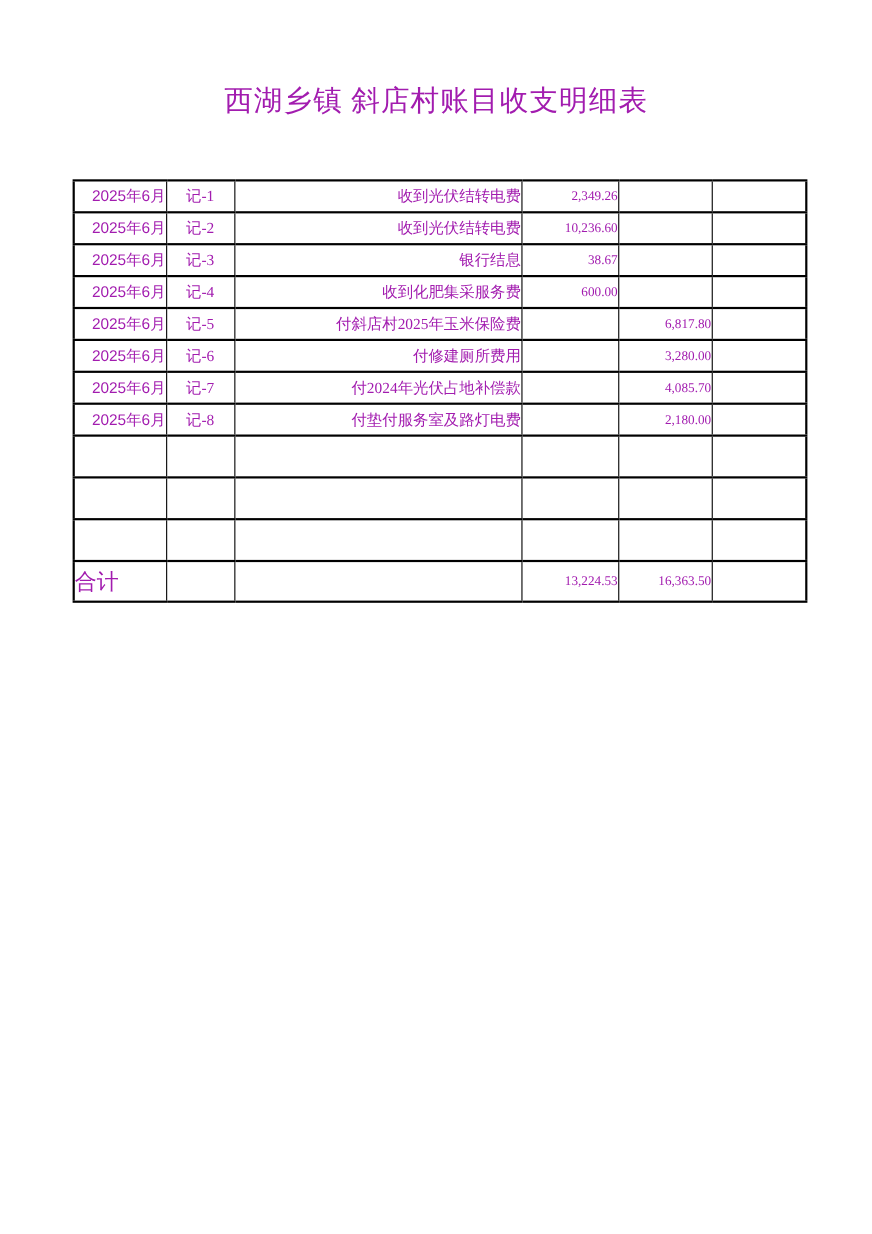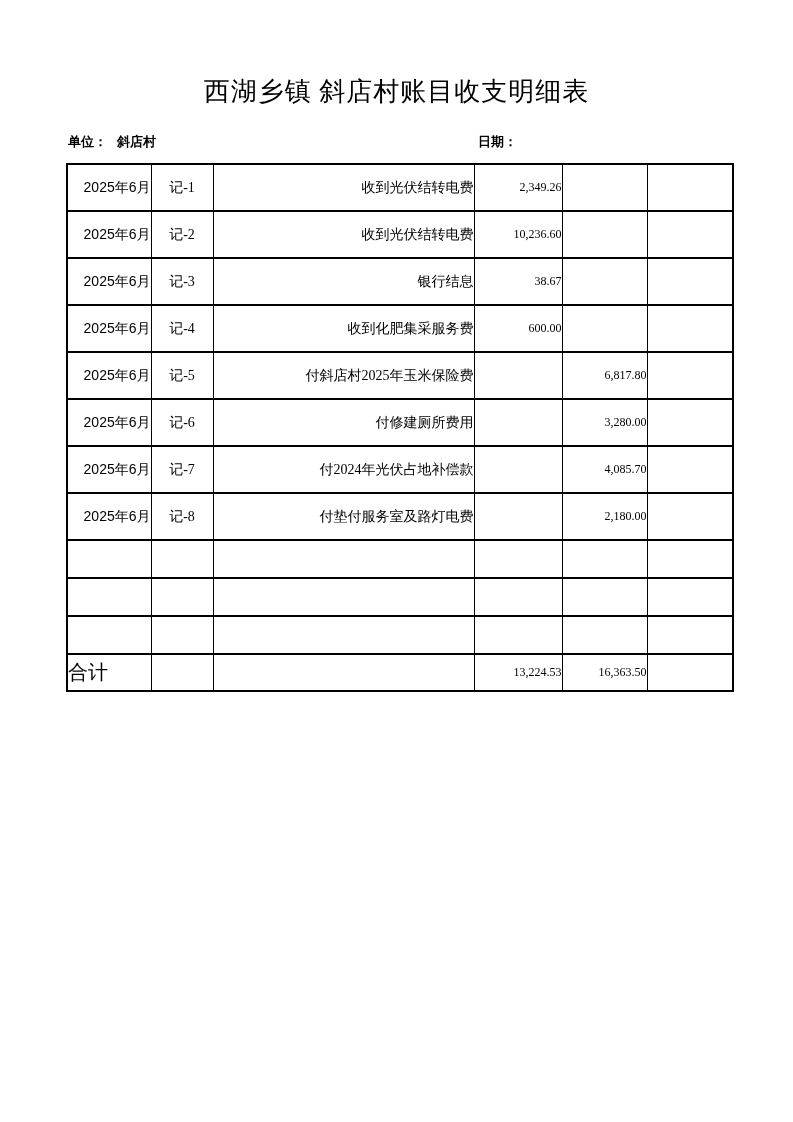--- a/index.html
+++ b/index.html
@@ -1,20 +1,20 @@
 <!DOCTYPE html>
 <html><head>
 <meta charset="utf-8">
 <style>
   html,body{margin:0;padding:0;background:#ffffff;}
   .sheet{
     position:relative;
     width:793px;height:1122px;
     background:#fff;
-    color:#000000;
+    color:#a21caf;
     font-family:"Liberation Serif","DejaVu Serif",serif;
     overflow:hidden;
   }
   .title{
     position:absolute;top:74px;left:0;width:100%;
     margin:0;text-align:center;
     font-size:26px;font-weight:400;letter-spacing:1px;
     font-family:"Liberation Serif","DejaVu Serif",serif;
   }
   .meta{
@@ -32,21 +32,21 @@
     border:2px solid #000;
   }
   table.acct td, table.acct th{
     border-left:1px solid #000;border-right:1px solid #000;
     border-top:2px solid #000;border-bottom:2px solid #000;
     padding:0;overflow:hidden;white-space:nowrap;
     vertical-align:middle;
   }
   tr.row-header{height:37px;}
   tr.row-balance{height:38px;}
-  tr.row-data{height:47px;}
+  tr.row-data{height:29px;}
   tr.row-empty{height:38px;}
   tr.row-total{height:37px;}
   tr.row-month{height:44px;}
 
   th.hcell{
     font-family:"Liberation Sans","DejaVu Sans",sans-serif;
     font-size:14px;font-weight:700;text-align:center;
   }
   td.cell-date{
     font-family:"Liberation Sans","DejaVu Sans",sans-serif;
@@ -66,25 +66,20 @@
   }
   .balance-flex .value{width:100px;text-align:right;}
 </style>
 </head>
 <body>
 
 <div class="sheet">
 
   <h1 class="title">西湖乡镇 斜店村账目收支明细表</h1>
 
-  <div class="meta">
-    <span class="unit-label">单位：</span>
-    <span class="unit-value">斜店村</span>
-    <span class="date-label">日期：</span>
-  </div>
 
   <table class="acct">
     <colgroup>
       <col style="width:84px">
         <col style="width:62px">
         <col style="width:261px">
       <col style="width:88px">
         <col style="width:85px">
         <col style="width:86px">
     </colgroup>

